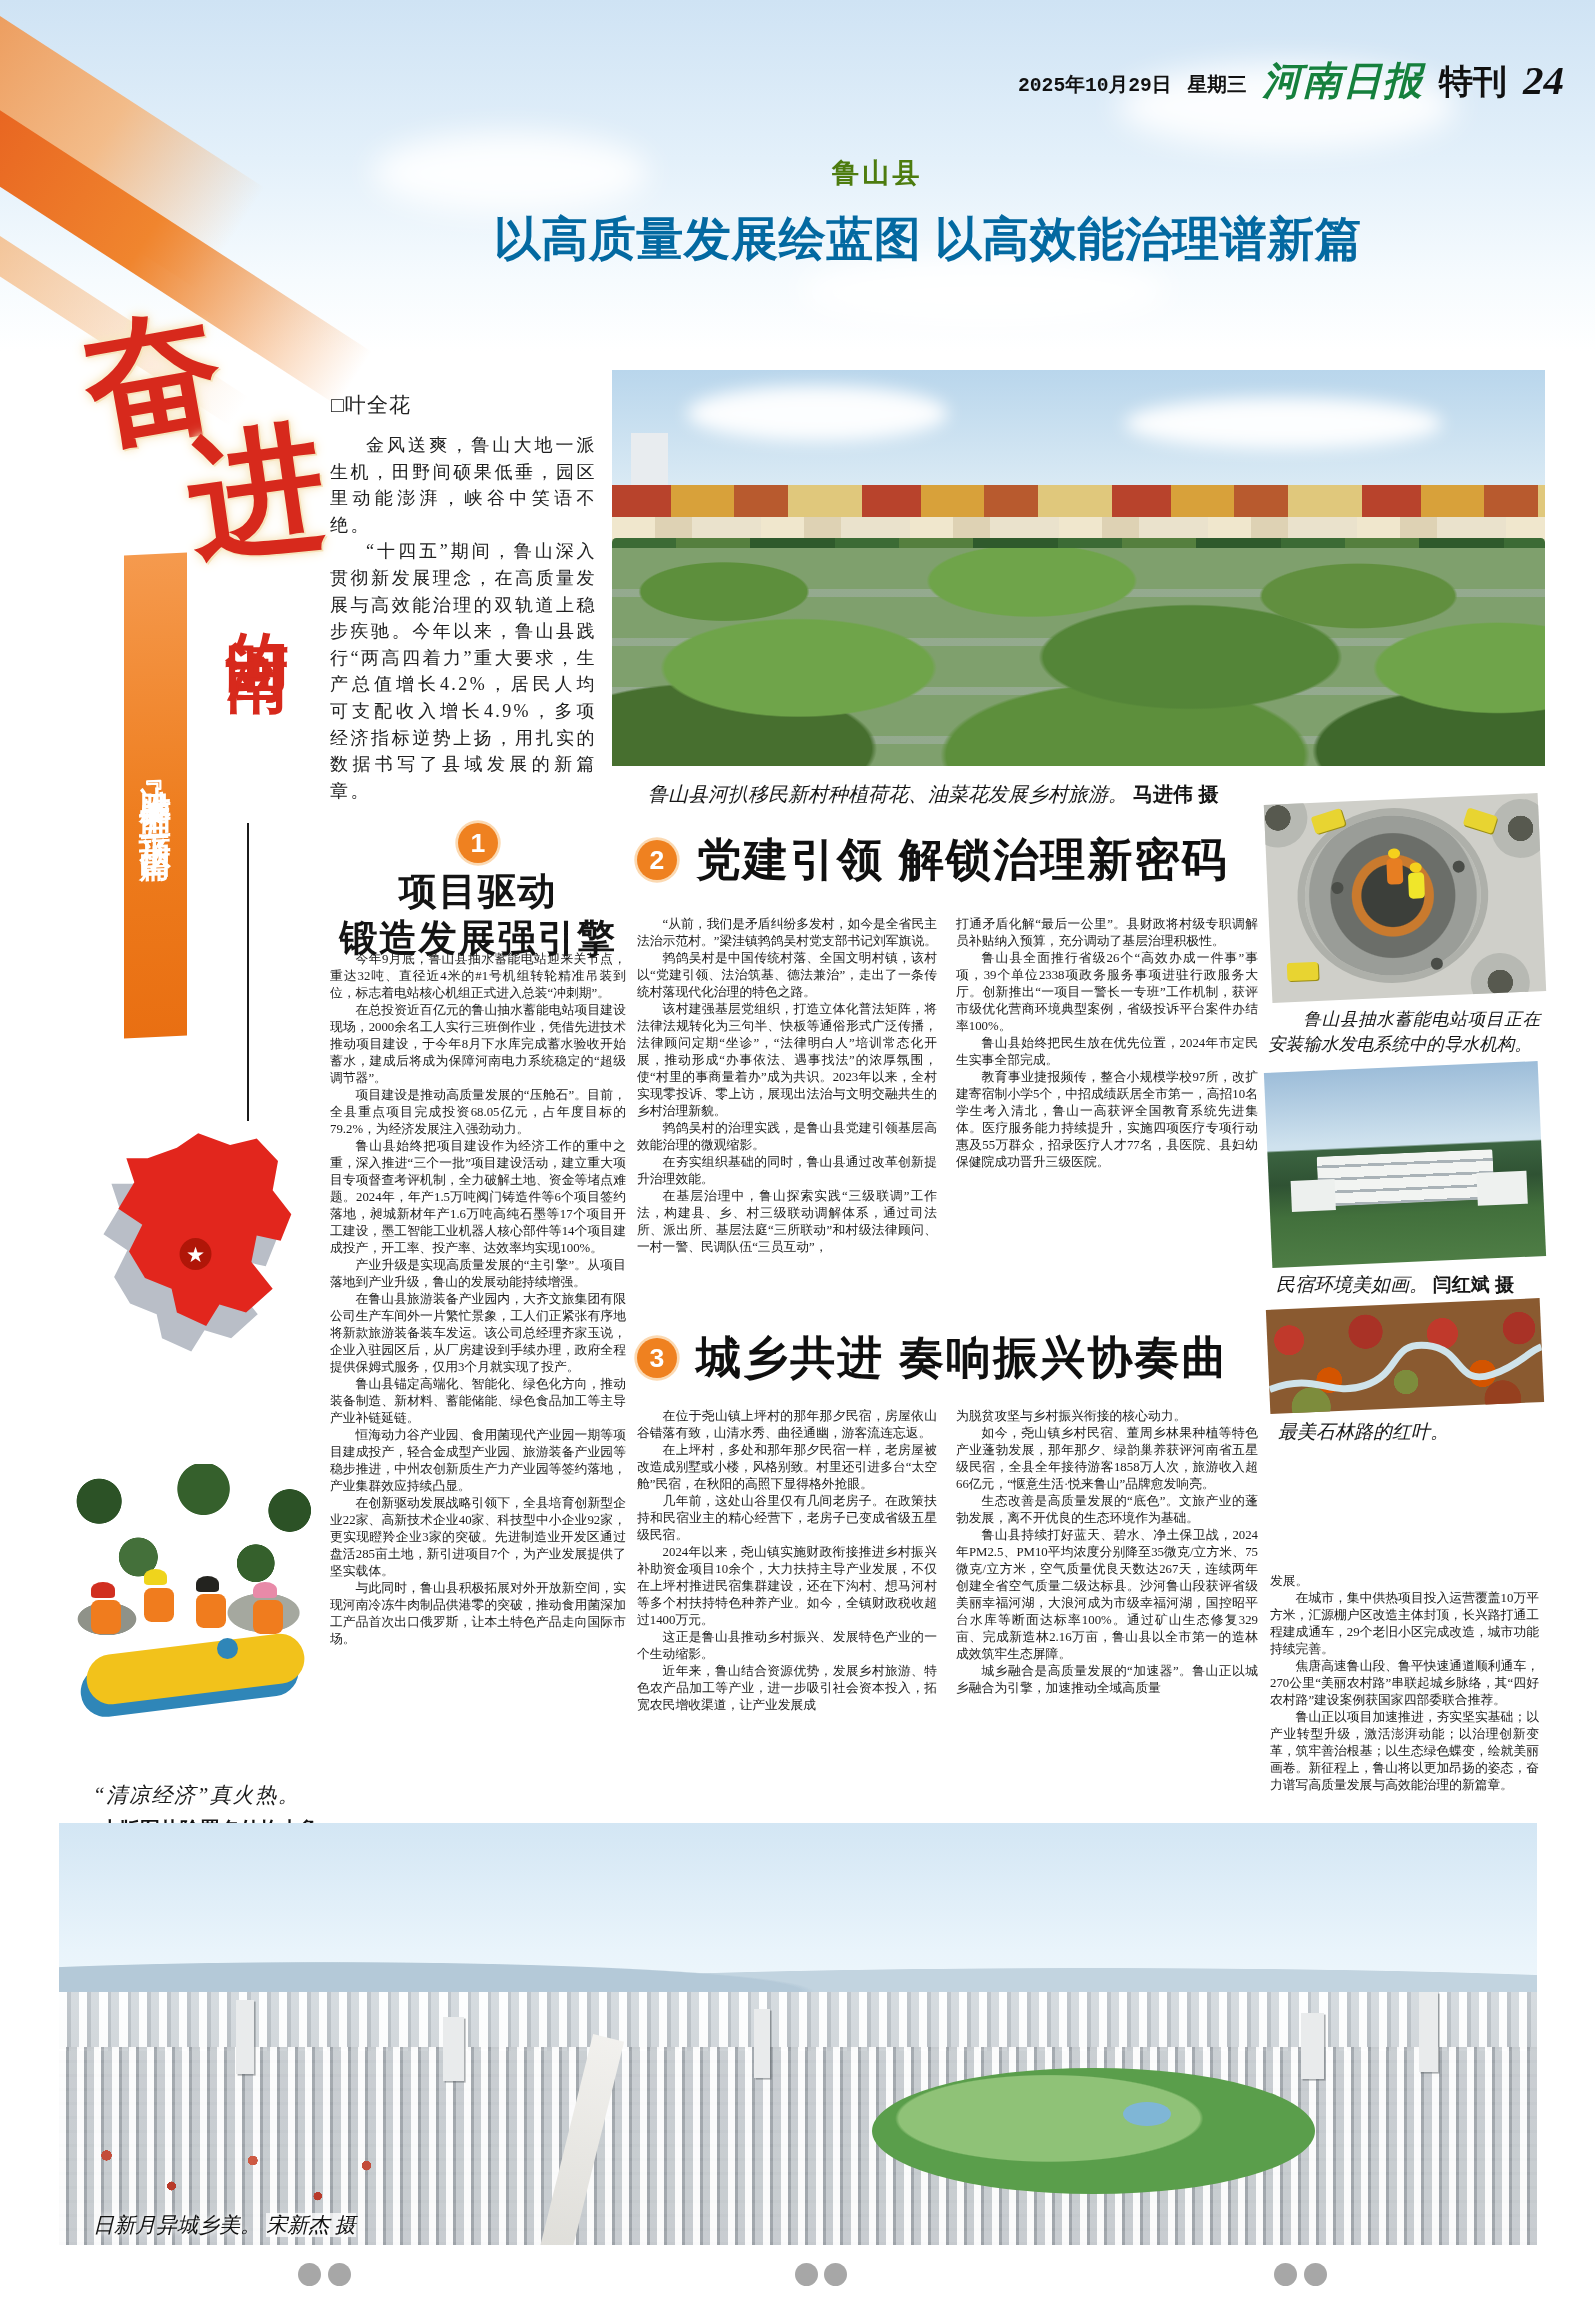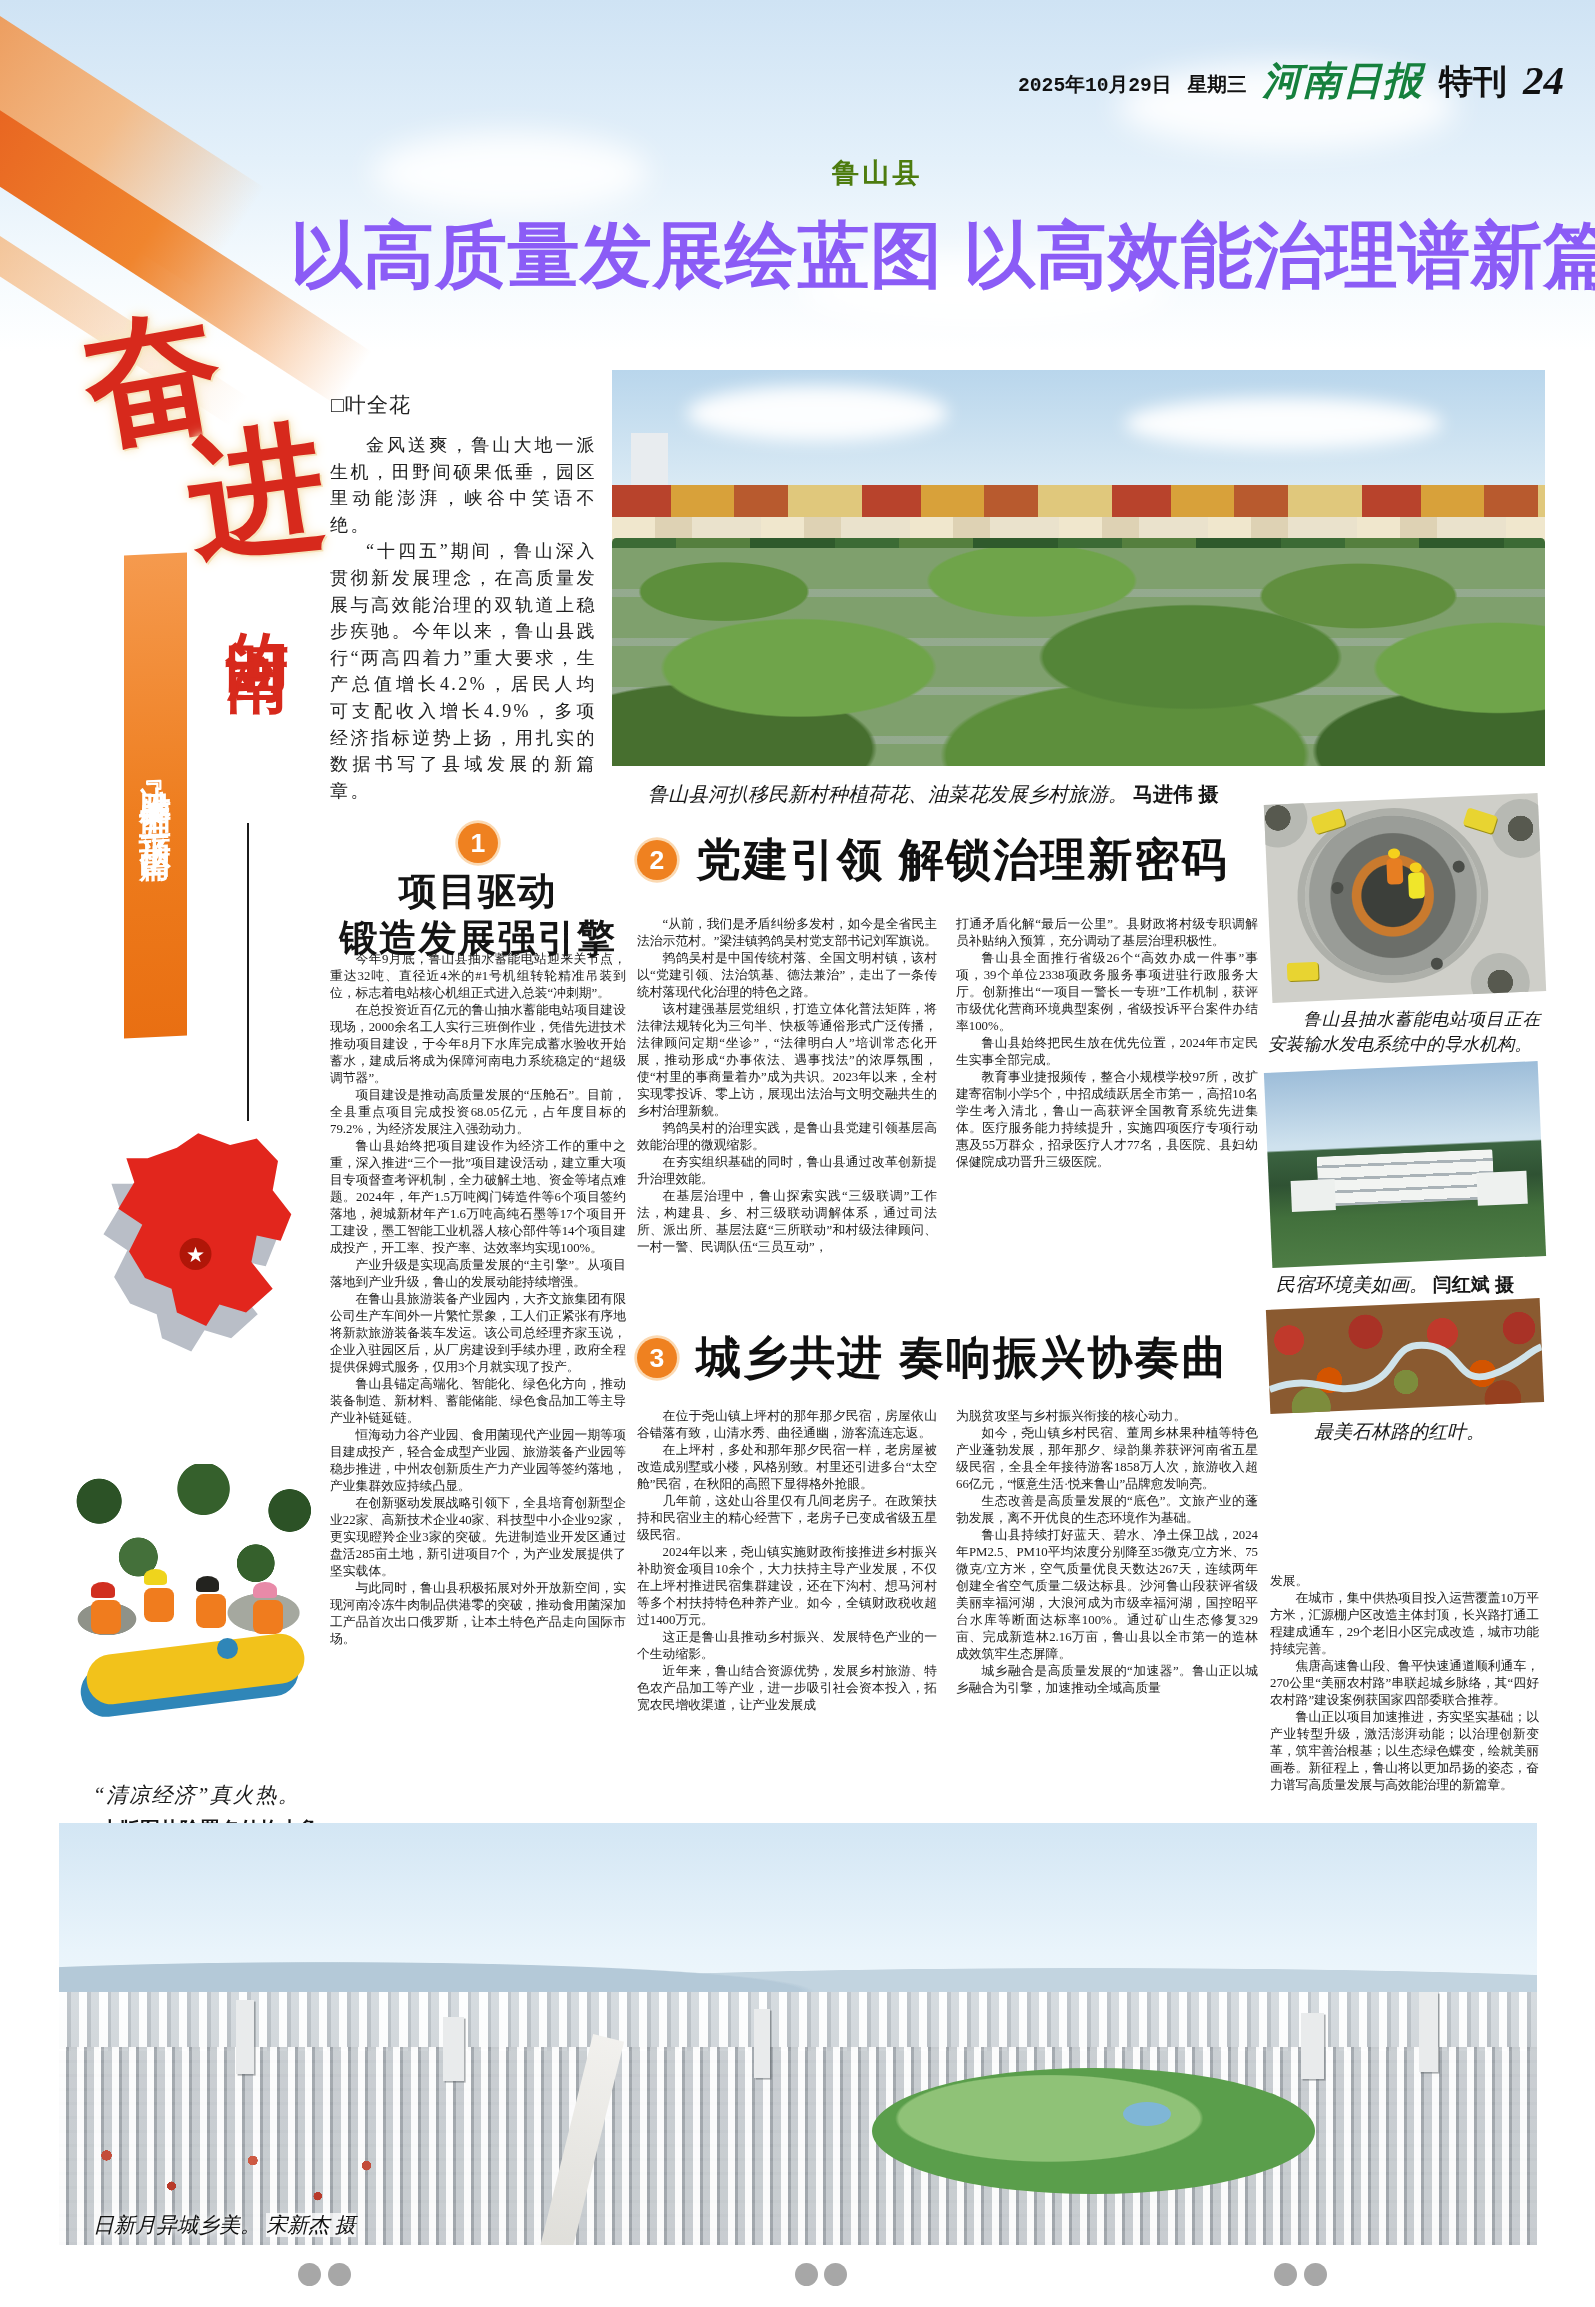--- a/index.html
+++ b/index.html
@@ -37,22 +37,22 @@
   #header{right:31px;top:63px;display:flex;align-items:flex-end;gap:16px;}
   .hd-date,.hd-week{font-size:19.7px;font-weight:700;color:#111;font-family:Liberation Mono, monospace;}
   .hd-brand{font-size:39px;font-weight:900;font-style:italic;color:#15803d;
       font-family:"Liberation Serif",serif;letter-spacing:1.1px;line-height:.9;}
   .hd-edition{font-size:34px;font-weight:900;color:#111;font-family:Liberation Serif, serif;line-height:.95;}
   .hd-page{font-size:41px;font-weight:700;color:#111;line-height:.85;font-style:italic;}
 
   
   #kicker{left:832px;top:155px;font-size:27px;font-weight:800;color:#4d7c0f;
       font-family:"Liberation Sans",sans-serif;letter-spacing:3.2px;}
-  #headline{left:290px;top:208px;width:1276px;text-align:left;white-space:nowrap;
-      font-size:72px;font-weight:900;color:#8b5cf6;font-family:"Liberation Sans",sans-serif;letter-spacing:0.5px;}
+  #headline{left:290px;top:208px;width:1276px;text-align:center;white-space:nowrap;
+      font-size:47px;font-weight:900;color:#0369a1;font-family:"Liberation Sans",sans-serif;letter-spacing:0.5px;}
 
   
   .photo{overflow:hidden;background:#dde;}
   .cap{font-size:20px;color:#161616;font-style:italic;}
   .cap .credit{font-style:normal;font-weight:900;font-family:"Liberation Sans",sans-serif;}
 
   
   #byline{left:331px;top:391px;font-size:21px;color:#222;letter-spacing:1.1px;}
   #intro{left:330px;top:432px;width:267px;}
   #intro .para{margin:0;font-size:18px;line-height:26.6px;letter-spacing:2.4px;
@@ -132,21 +132,21 @@
      background-image:
       radial-gradient(circle 24.5px at 8% 30%,#c0392b 0 60%,transparent 62%),
       radial-gradient(circle 21px at 22% 70%,#d35400 0 60%,transparent 62%),
       radial-gradient(circle 28px at 36% 25%,#a93226 0 60%,transparent 62%),
       radial-gradient(circle 20px at 50% 75%,#7d8c3c 0 60%,transparent 62%),
       radial-gradient(circle 25.5px at 64% 30%,#c0392b 0 60%,transparent 62%),
       radial-gradient(circle 22.3px at 78% 70%,#d35400 0 60%,transparent 62%),
       radial-gradient(circle 26.6px at 92% 28%,#a93226 0 60%,transparent 62%),
       radial-gradient(circle 32px at 15% 95%,#7d8c3c 0 60%,transparent 62%),
       radial-gradient(circle 30px at 85% 95%,#96401f 0 60%,transparent 62%);}
-  #cap-leaves{left:1314px;top:1419px;width:229px;}
+  #cap-leaves{left:1278px;top:1419px;width:229px;}
 
   
   #ph-raft{left:60px;top:1464px;width:261px;height:310px;
      background:linear-gradient(180deg,#3e6b34 0%,#49763a 38%,#8b8f86 50%,#dfe9ee 62%,#eef4f7 100%);
      background-image:
       radial-gradient(circle 37px at 15% 12%,#2c5226 0 60%,transparent 62%),
       radial-gradient(circle 43px at 55% 8%,#35602c 0 60%,transparent 62%),
       radial-gradient(circle 35px at 88% 15%,#2c5226 0 60%,transparent 62%),
       radial-gradient(circle 32px at 30% 30%,#44703a 0 60%,transparent 62%),
       radial-gradient(circle 31px at 75% 32%,#35602c 0 60%,transparent 62%),

